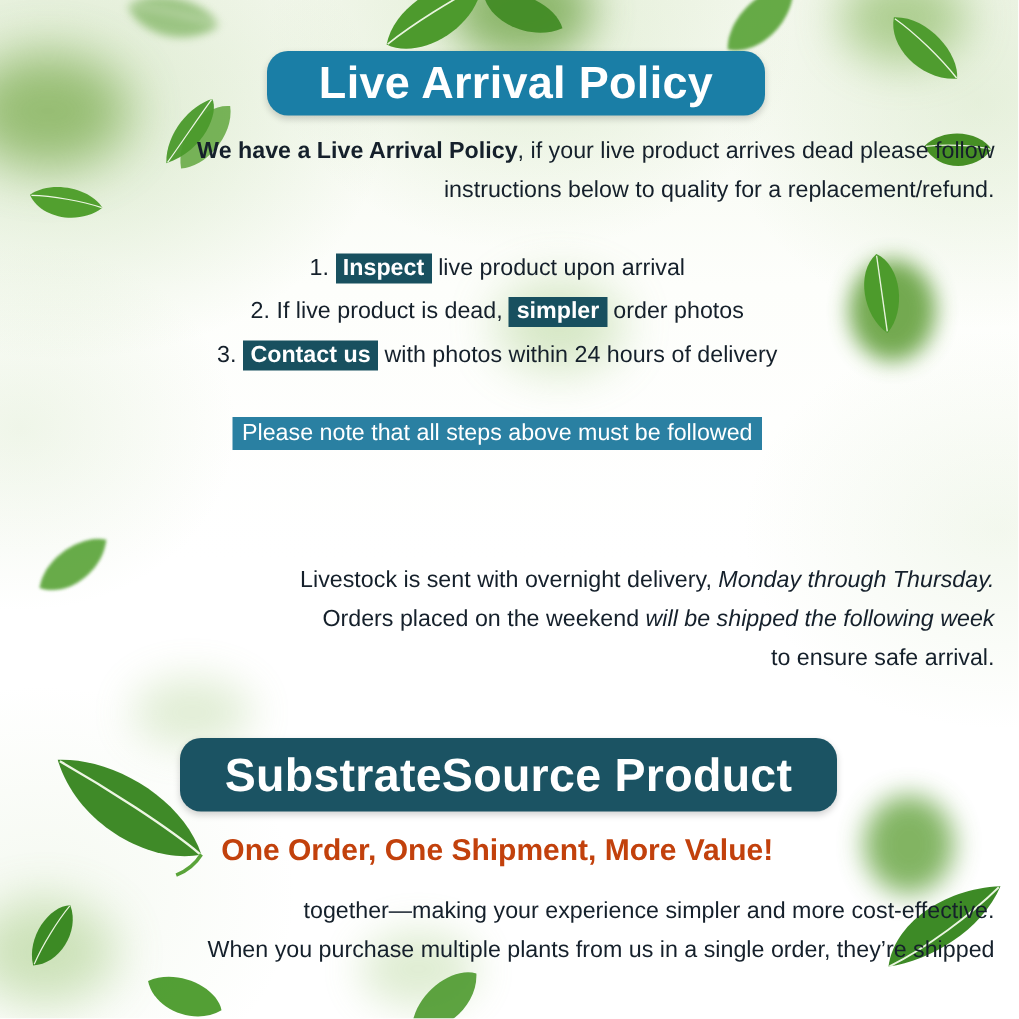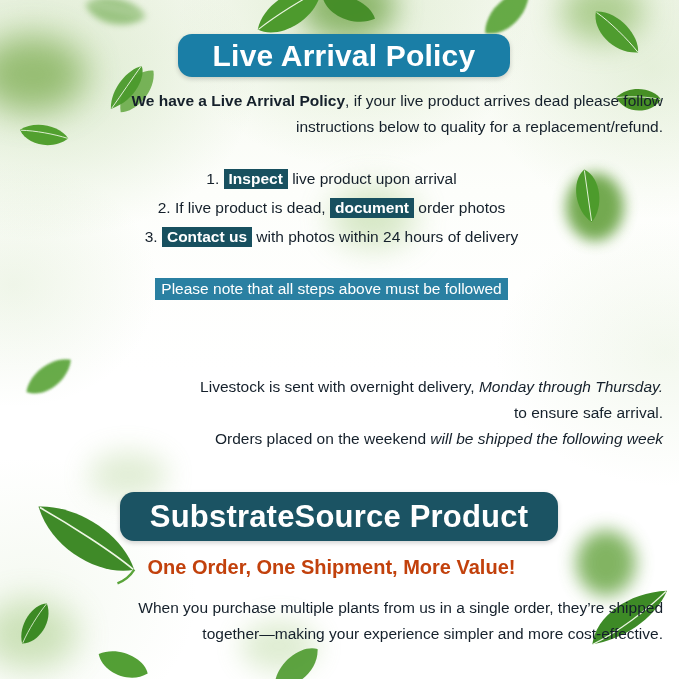--- a/index.html
+++ b/index.html
@@ -291,45 +291,45 @@
 
     <div id="steps">
       <span class="step">
         <span>1.</span>
         <span class="hl-dark">Inspect</span>
         <span>live product upon arrival</span>
       </span>
       <span class="step">
         <span>2.</span>
         <span>If live product is dead,</span>
-        <span class="hl-dark">document</span>
+        <span class="hl-dark">simpler</span>
         <span>order photos</span>
       </span>
       <span class="step">
         <span>3.</span>
         <span class="hl-dark">Contact us</span>
         <span>with photos within 24 hours of delivery</span>
       </span>
     </div>
 
     <div id="note">
       <span class="ln"><span class="hl-blue">Please note that all steps above must be followed</span></span>
     </div>
 
     <div class="para" id="ship">
       <span class="ln"><span>Livestock is sent with overnight delivery,</span> <span class="it">Monday through Thursday.</span></span>
+      <span class="ln"><span>Orders placed on the weekend</span> <span class="it">will be shipped the following week</span></span>
       <span class="ln">to ensure safe arrival.</span>
-      <span class="ln"><span>Orders placed on the weekend</span> <span class="it">will be shipped the following week</span></span>
     </div>
 
     <div class="banner" id="banner-product">
       <span>SubstrateSource Product</span>
     </div>
 
     <div id="subhead">One Order, One Shipment, More Value!</div>
 
     <div class="para" id="outro">
+      <span class="ln">together—making your experience simpler and more cost-effective.</span>
       <span class="ln">When you purchase multiple plants from us in a single order, they’re shipped</span>
-      <span class="ln">together—making your experience simpler and more cost-effective.</span>
     </div>
 
   </div>
 </div>
 
 </body></html>

